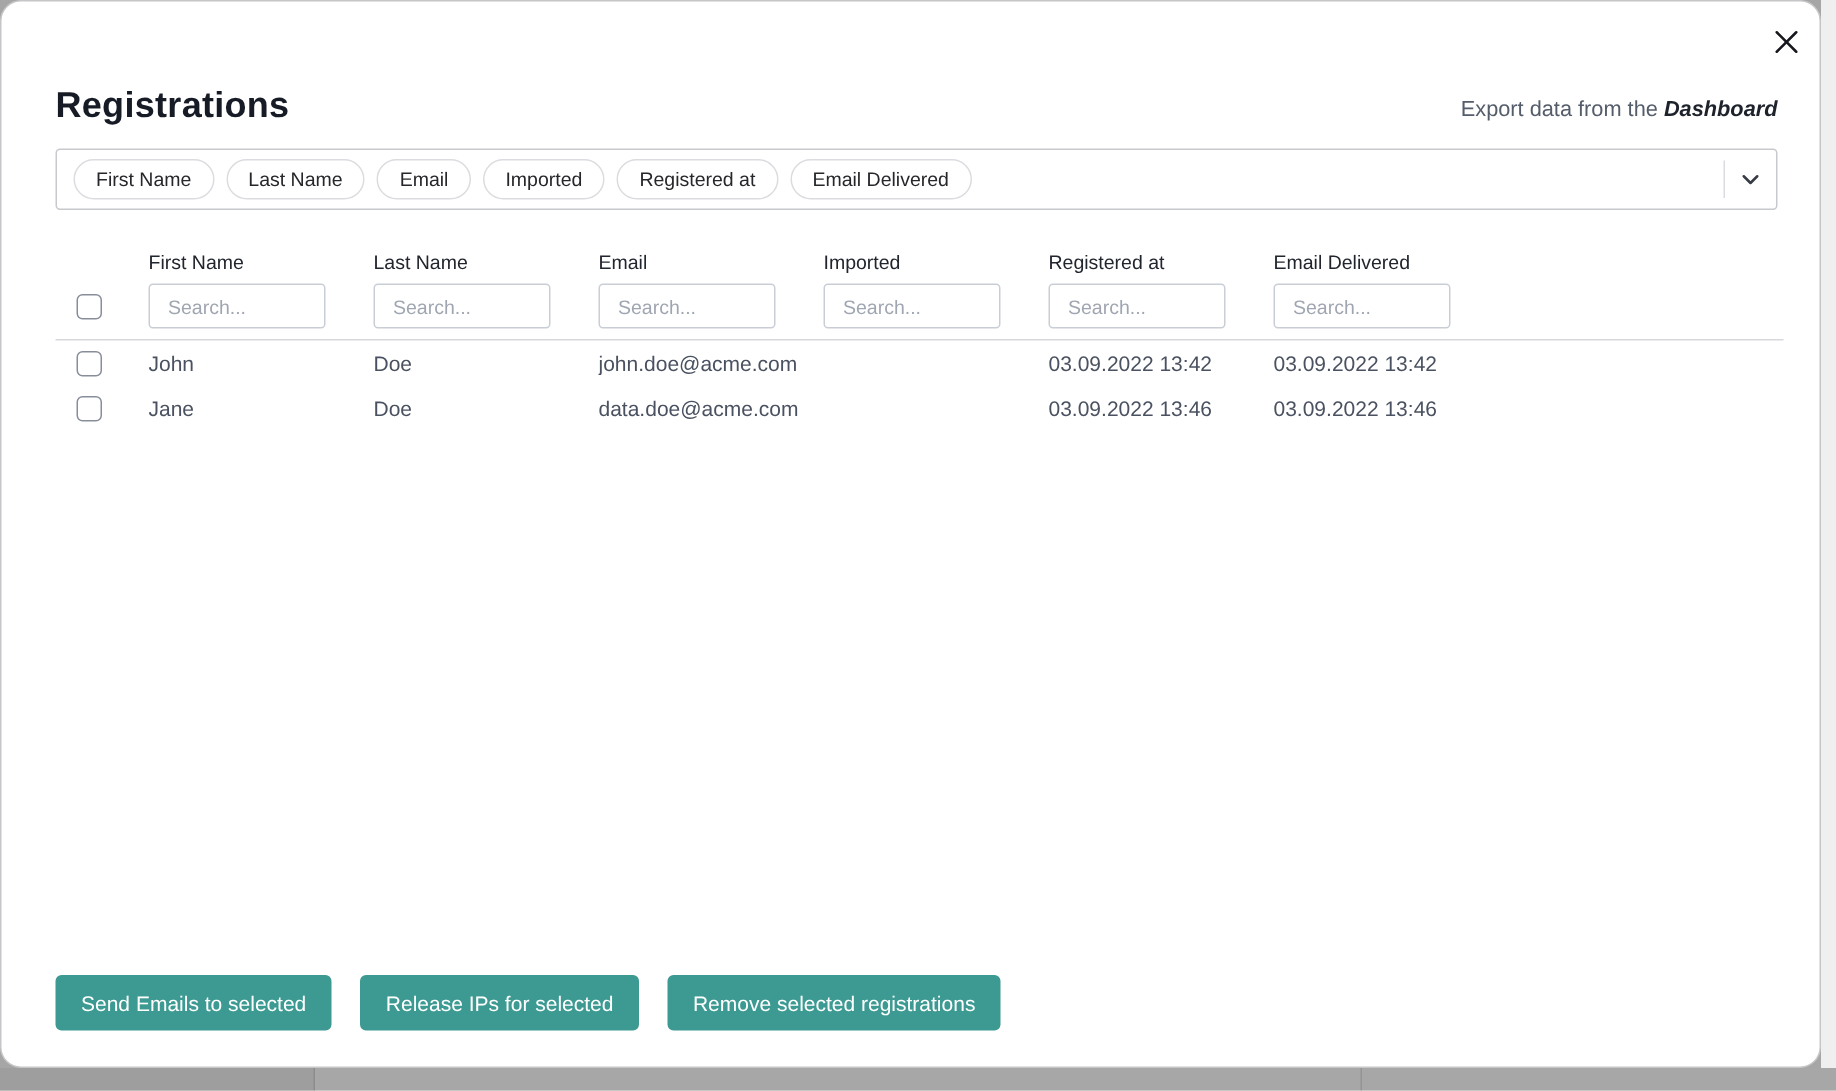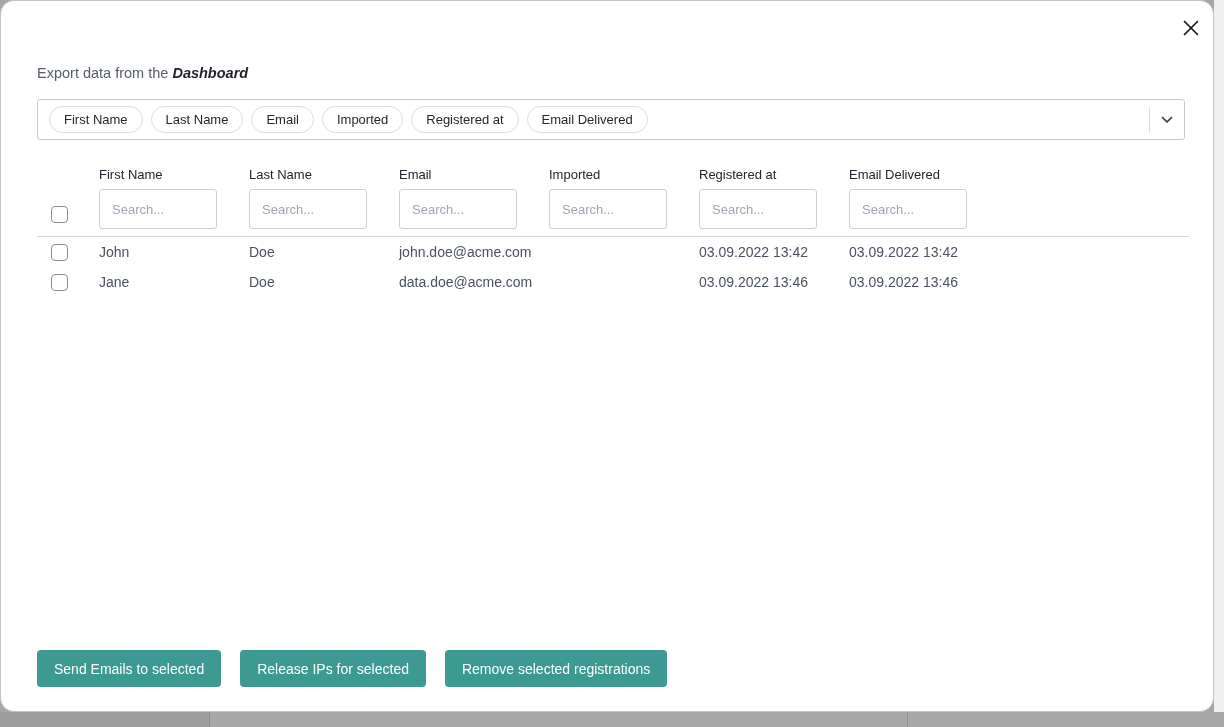--- a/index.html
+++ b/index.html
@@ -79,21 +79,21 @@
   
   .table { margin: 27px 24px 0 36px; }
   .tgrid {
     display: grid;
     grid-template-columns: 62px 150px 150px 150px 150px 150px 1fr;
     align-items: center;
   }
   .thead-cell { display: flex; flex-direction: column; justify-content: flex-end; }
   .col-label { font-size: 13px; color: #21252e; margin-bottom: 7px; }
   .search-input {
-    width: 118px; height: 40px;
+    width: 118px; height: 30px;
     border: 1px solid #c9ced6; border-radius: 3px;
     font-size: 13px; color: #0c4a6e; padding: 0 10px 0 12px;
     font-family: "Liberation Sans", sans-serif; outline: none;
   }
   .search-input::placeholder { color: #a0a6b1; }
   .checkbox-cell { display: flex; align-items: flex-end; height: 100%; padding-left: 14px; }
   .row-checkbox {
     appearance: none; -webkit-appearance: none;
     width: 17px; height: 17px; border: 1.5px solid #878d99; border-radius: 4px;
     background: #fff; cursor: pointer; margin: 0 0 6px 0;
@@ -133,20 +133,21 @@
   <button class="close-btn">
     <span style="display:flex;">
       <svg width="18" height="18" viewBox="0 0 18 18">
         <line x1="2.5" y1="2.5" x2="15.5" y2="15.5" stroke="#16181d" stroke-width="1.7" stroke-linecap="round"></line>
         <line x1="15.5" y1="2.5" x2="2.5" y2="15.5" stroke="#16181d" stroke-width="1.7" stroke-linecap="round"></line>
       </svg>
     </span>
   </button>
 
   <div class="modal-header">
+    <h1 class="modal-title">Registrations</h1>
     <div class="export-hint"><span>Export data from the </span><span class="export-link">Dashboard</span></div>
   </div>
 
   <div class="filter-bar">
     <span class="pill">First Name</span>
     <span class="pill">Last Name</span>
     <span class="pill">Email</span>
     <span class="pill">Imported</span>
     <span class="pill">Registered at</span>
     <span class="pill">Email Delivered</span>

